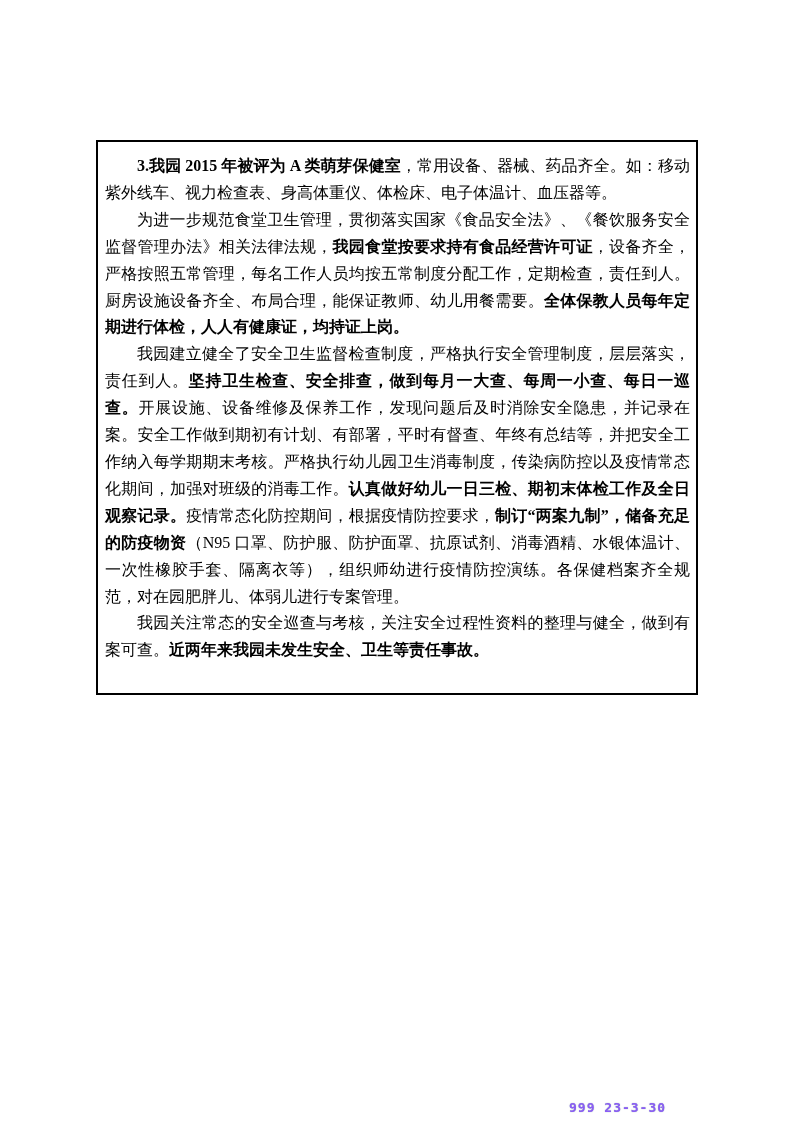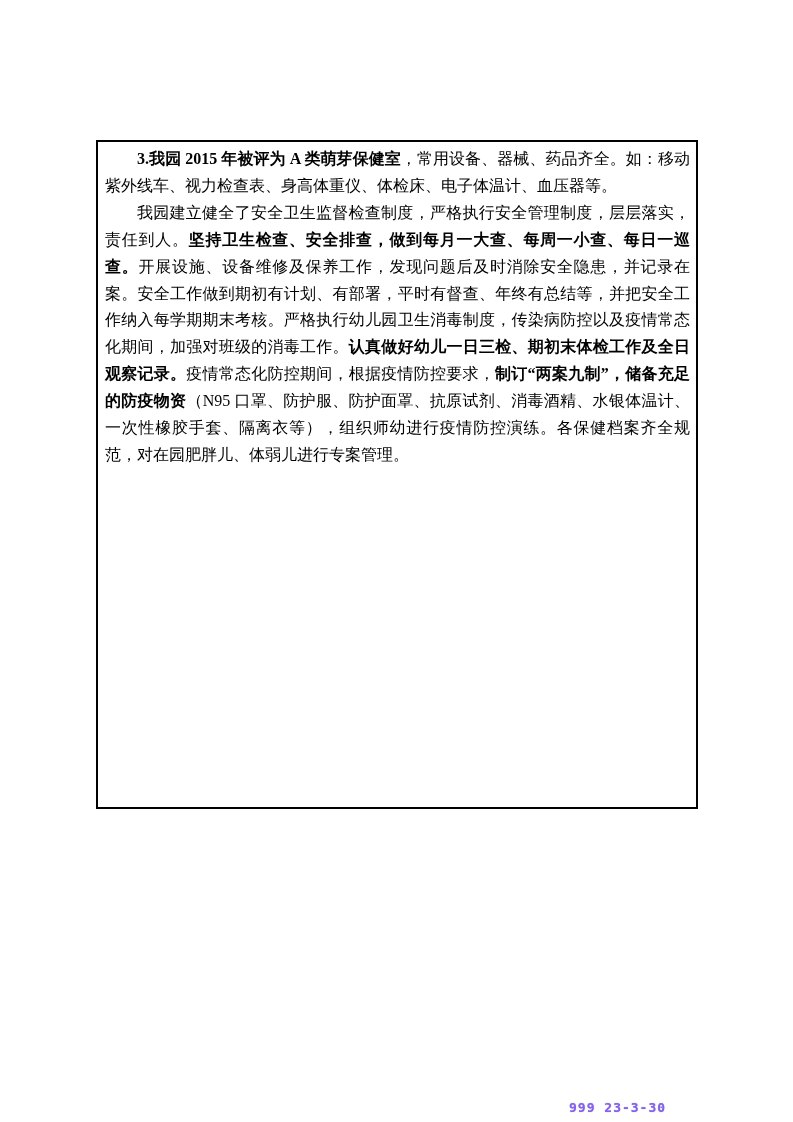--- a/index.html
+++ b/index.html
@@ -14,24 +14,24 @@
     background: #ffffff;
     overflow: hidden;
     font-family: "Liberation Serif", "DejaVu Serif", serif;
     color: #000000;
   }
   .content-box {
     position: absolute;
     left: 96px;
     top: 140px;
     width: 602px;
-    height: 669px;
+    height: 555px;
     box-sizing: border-box;
     border: 2px solid #000000;
-    padding: 4px 6px 0 7px;
+    padding: 11px 6px 0 7px;
     overflow: hidden;
   }
   .para {
     margin: 0;
     padding: 0;
     text-indent: 2em;
     font-size: 16px;
     line-height: 26.9px;
     text-align: justify;
     letter-spacing: 0;
@@ -51,19 +51,21 @@
   }
 </style>
 </head>
 <body>
 
 <div class="page">
 
   <div class="content-box">
     <div id="paragraph-host">
         <p class="para"><span class="run bold">3.我园 2015 年被评为 A 类萌芽保健室</span><span class="run">，常用设备、器械、药品齐全。如：移动紫外线车、视力检查表、身高体重仪、体检床、电子体温计、血压器等。</span></p>
+        <p class="para"><span class="run">为进一步规范食堂卫生管理，贯彻落实国家《食品安全法》、《餐饮服务安全监督管理办法》相关法律法规，</span><span class="run bold">我园食堂按要求持有食品经营许可证</span><span class="run">，设备齐全，严格按照五常管理，每名工作人员均按五常制度分配工作，定期检查，责任到人。厨房设施设备齐全、布局合理，能保证教师、幼儿用餐需要。</span><span class="run bold">全体保教人员每年定期进行体检，人人有健康证，均持证上岗。</span></p>
         <p class="para"><span class="run">我园建立健全了安全卫生监督检查制度，严格执行安全管理制度，层层落实，责任到人。</span><span class="run bold">坚持卫生检查、安全排查，做到每月一大查、每周一小查、每日一巡查。</span><span class="run">开展设施、设备维修及保养工作，发现问题后及时消除安全隐患，并记录在案。安全工作做到期初有计划、有部署，平时有督查、年终有总结等，并把安全工作纳入每学期期末考核。严格执行幼儿园卫生消毒制度，传染病防控以及疫情常态化期间，加强对班级的消毒工作。</span><span class="run bold">认真做好幼儿一日三检、期初末体检工作及全日观察记录。</span><span class="run">疫情常态化防控期间，根据疫情防控要求，</span><span class="run bold">制订“两案九制”，储备充足的防疫物资</span><span class="run">（N95 口罩、防护服、防护面罩、抗原试剂、消毒酒精、水银体温计、一次性橡胶手套、隔离衣等），组织师幼进行疫情防控演练。各保健档案齐全规范，对在园肥胖儿、体弱儿进行专案管理。</span></p>
+        <p class="para"><span class="run">我园关注常态的安全巡查与考核，关注安全过程性资料的整理与健全，做到有案可查。</span><span class="run bold">近两年来我园未发生安全、卫生等责任事故。</span></p>
       </div>
   </div>
 
   <div class="timestamp">999 23-3-30</div>
 
 </div>
 
 </body></html>

